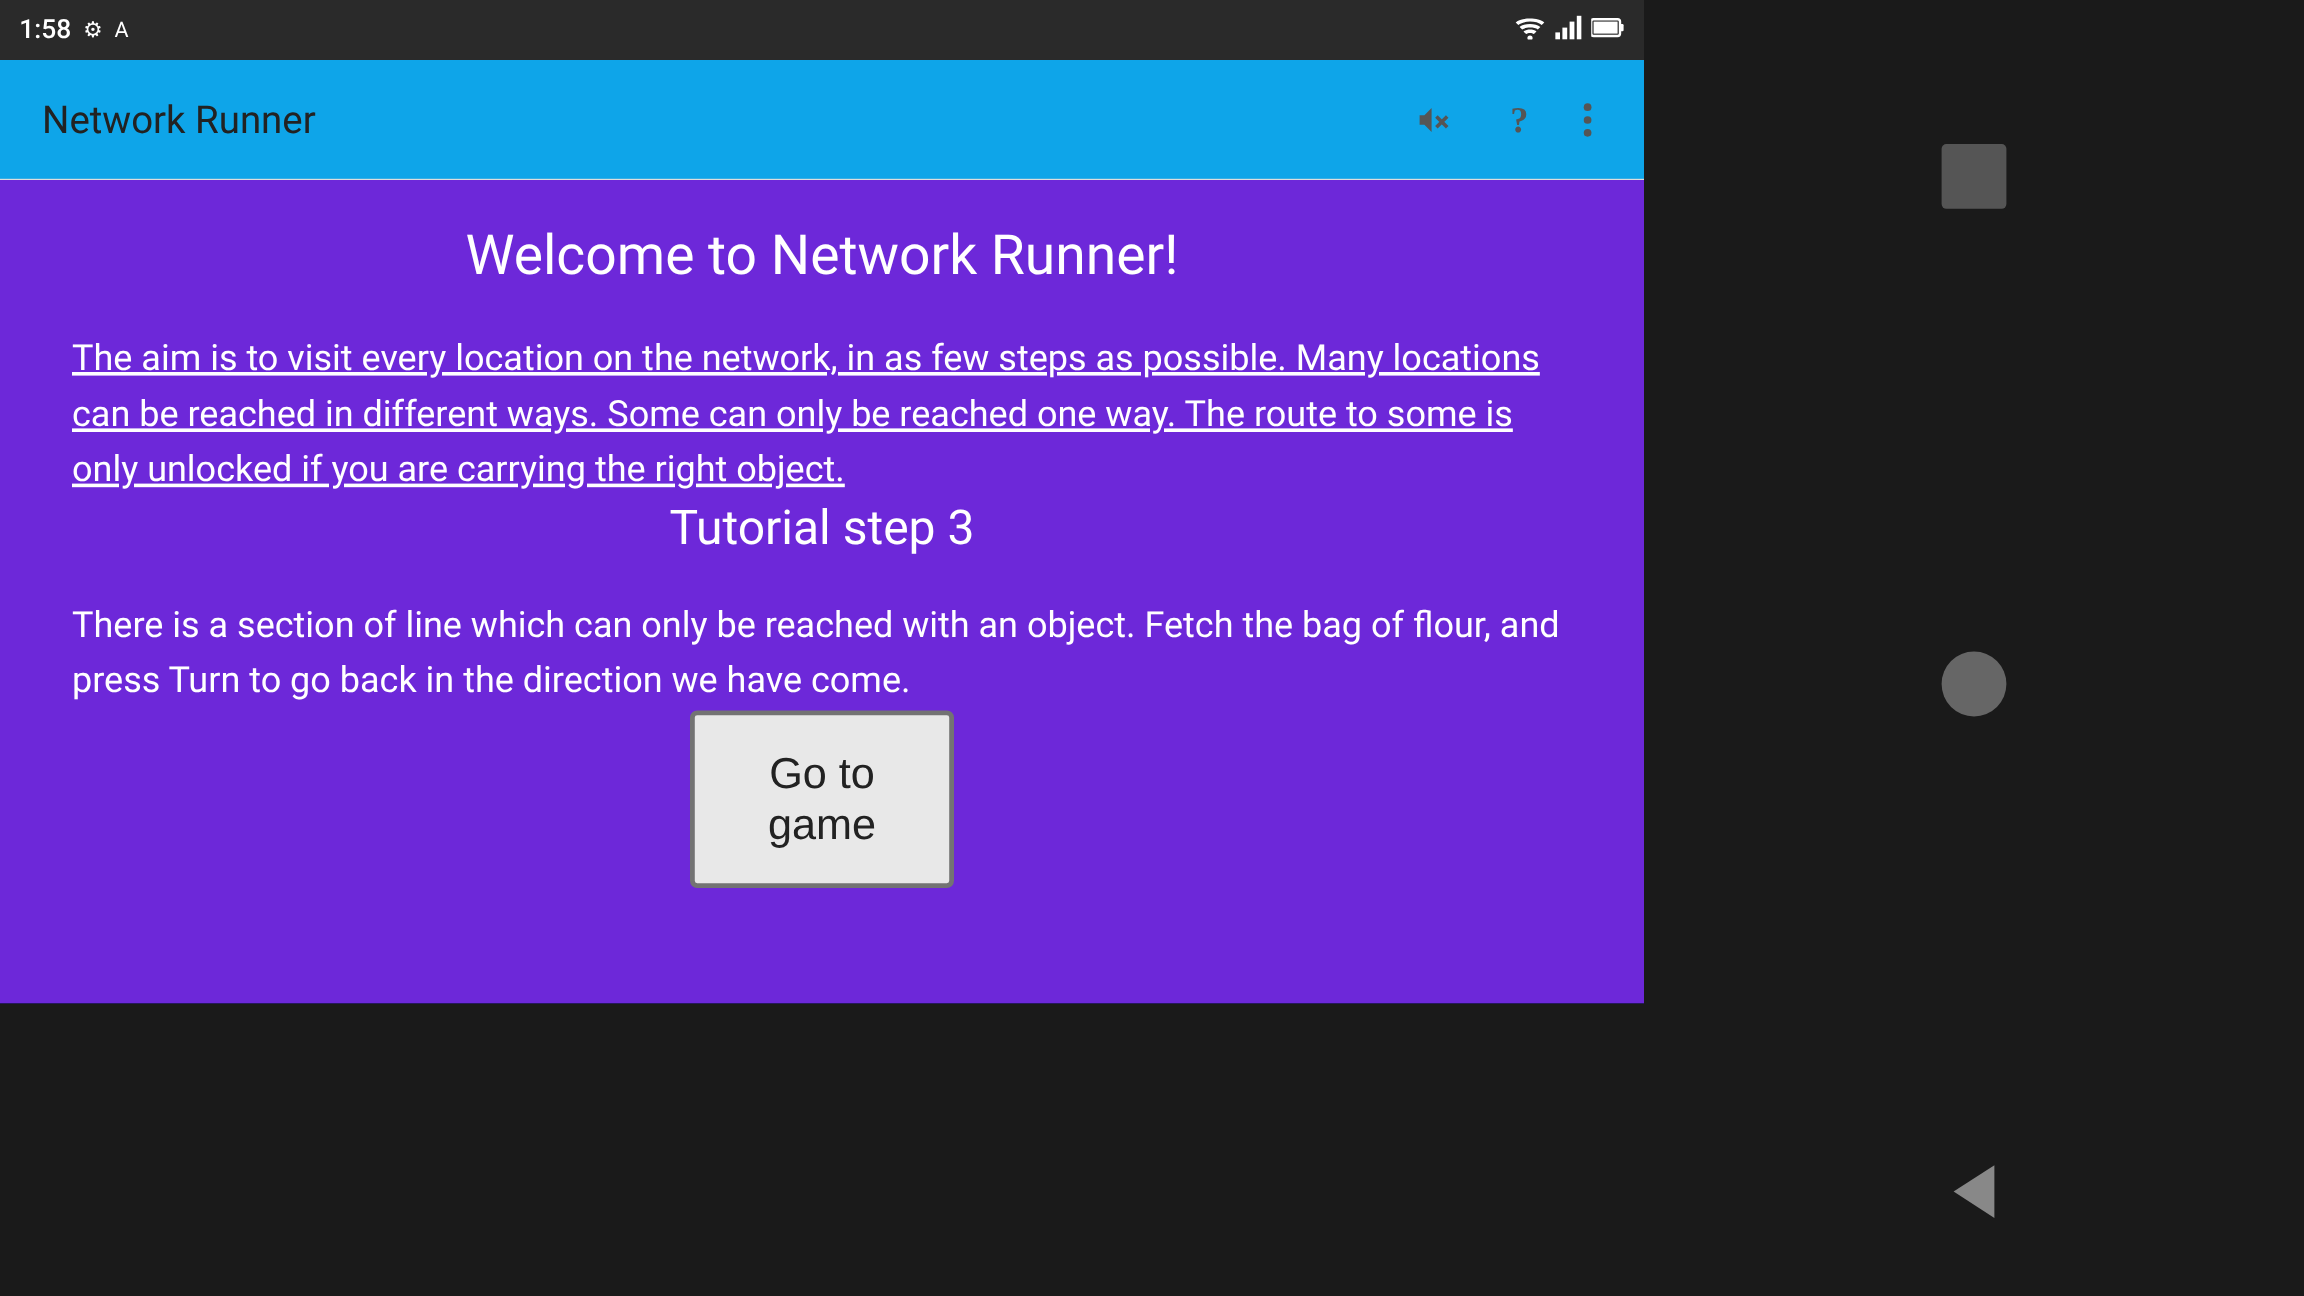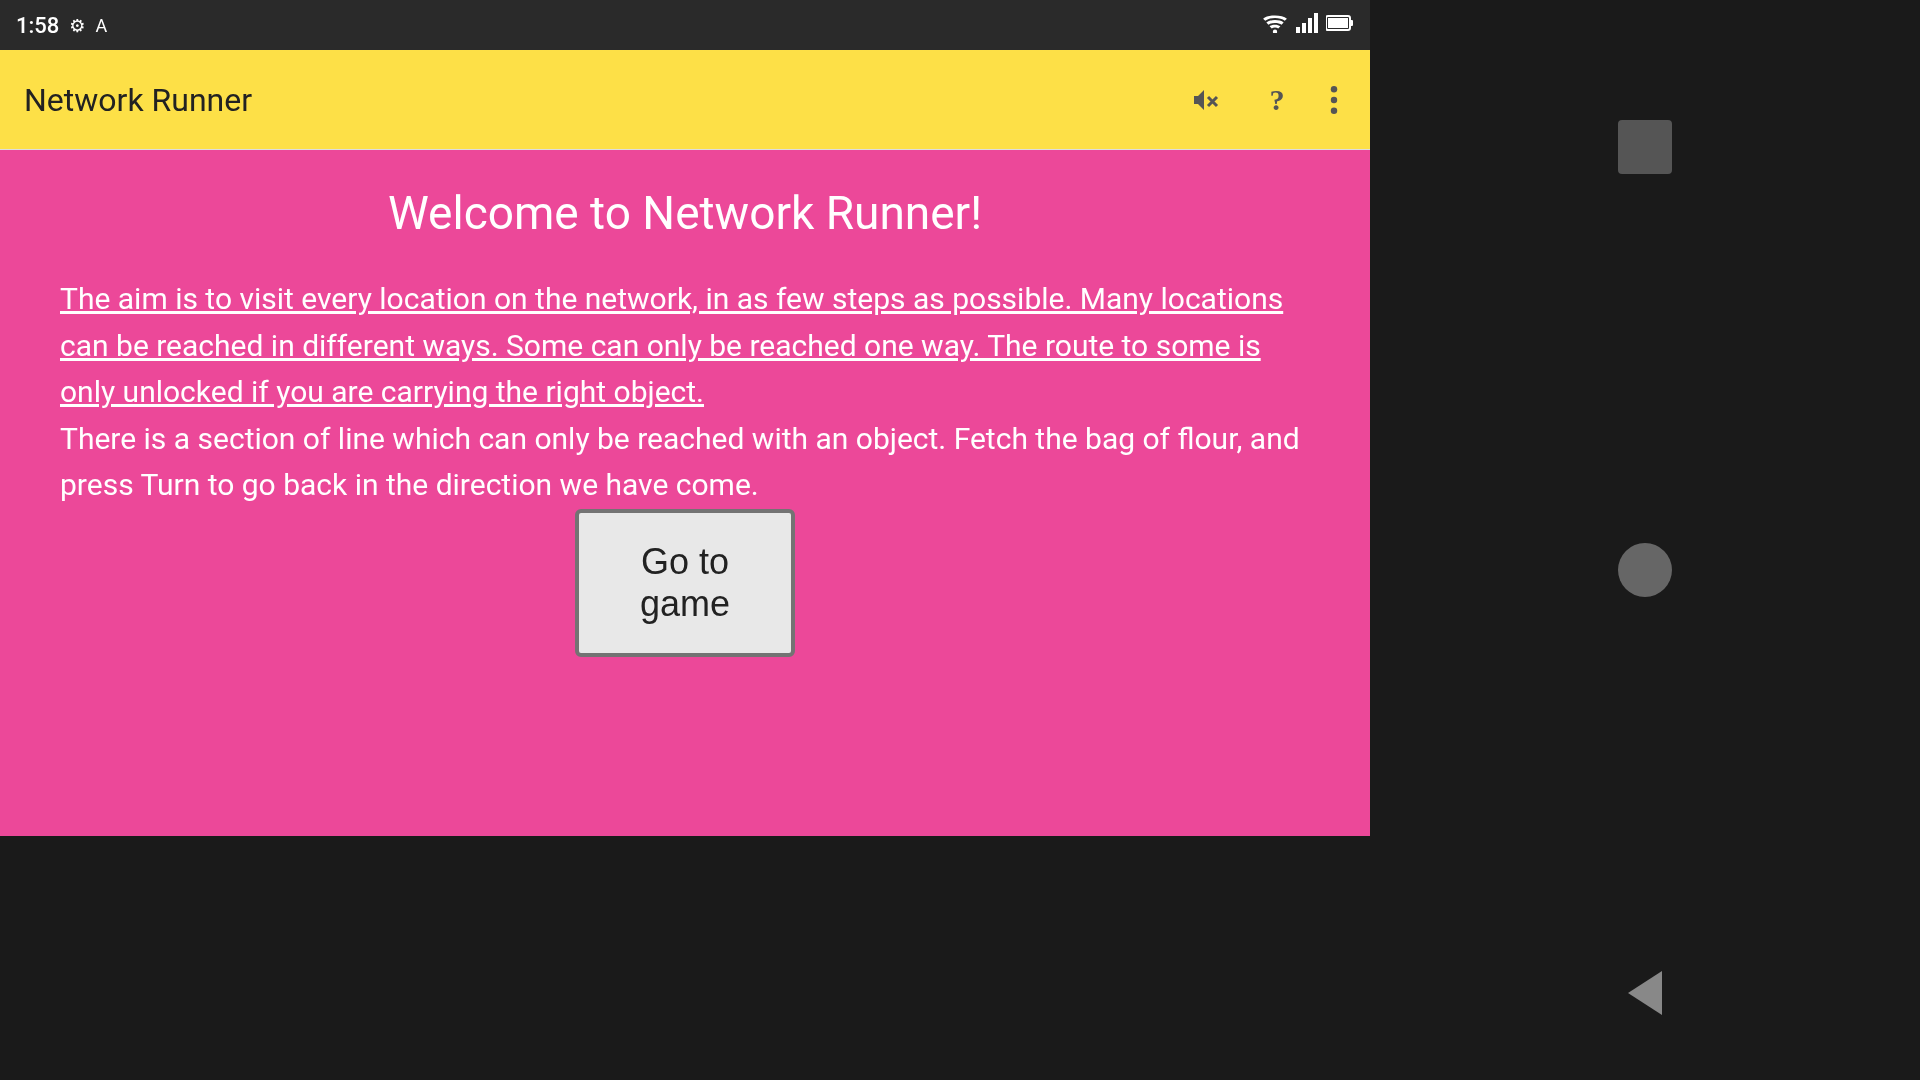--- a/index.html
+++ b/index.html
@@ -63,25 +63,25 @@
 
     .status-bar-right span {
       color: white;
       font-size: 20px;
     }
 
     
     .toolbar {
       width: 100%;
       height: 100px;
-      background: #fde047;
+      background: #0ea5e9;
       display: flex;
       align-items: center;
       justify-content: space-between;
-      padding: 0 24px;
+      padding: 0 35px;
       flex-shrink: 0;
       border-bottom: 1px solid #ddd;
     }
 
     .toolbar-title {
       font-size: 32px;
       font-weight: 400;
       color: #222;
     }
 
@@ -104,21 +104,21 @@
     }
 
     .mute-icon {
       display: flex;
       align-items: center;
     }
 
     
     .content-area {
       flex: 1;
-      background: #ec4899;
+      background: #6d28d9;
       padding: 36px 60px;
       display: flex;
       flex-direction: column;
       align-items: center;
     }
 
     .welcome-title {
       color: white;
       font-size: 46px;
       font-weight: 400;
@@ -267,20 +267,21 @@
         </svg>
       </button>
     </div>
   </div>
 
   <div class="content-area">
     <h1 class="welcome-title">Welcome to Network Runner!</h1>
 
     <p class="description-text">The aim is to visit every location on the network, in as few steps as possible. Many locations can be reached in different ways. Some can only be reached one way. The route to some is only unlocked if you are carrying the right object.</p>
 
+    <h2 class="tutorial-step">Tutorial step 3</h2>
 
     <p class="tutorial-desc">There is a section of line which can only be reached with an object. Fetch the bag of flour, and press Turn to go back in the direction we have come.</p>
 
     <button class="go-to-game-btn">
       Go to<br>game
     </button>
   </div>
 </div>
 
 <div class="right-panel">

